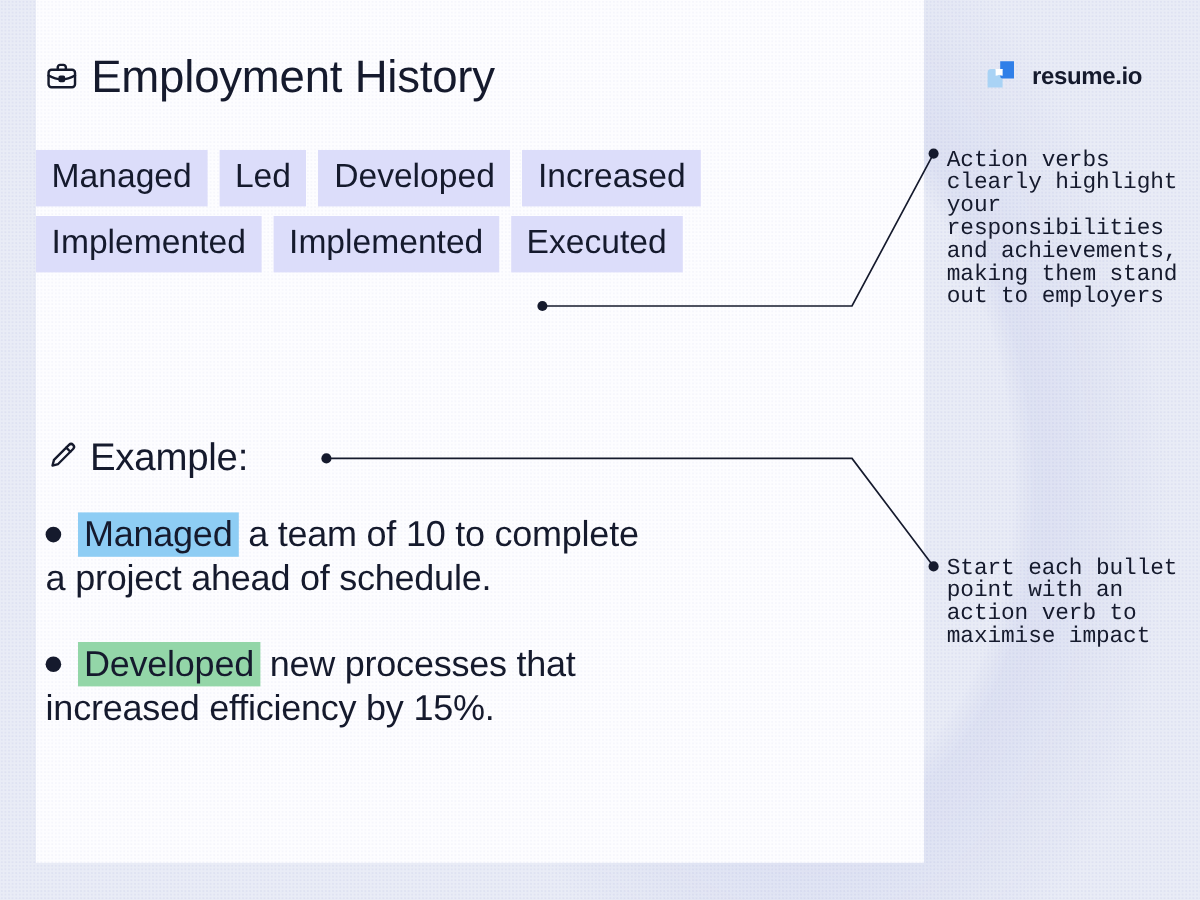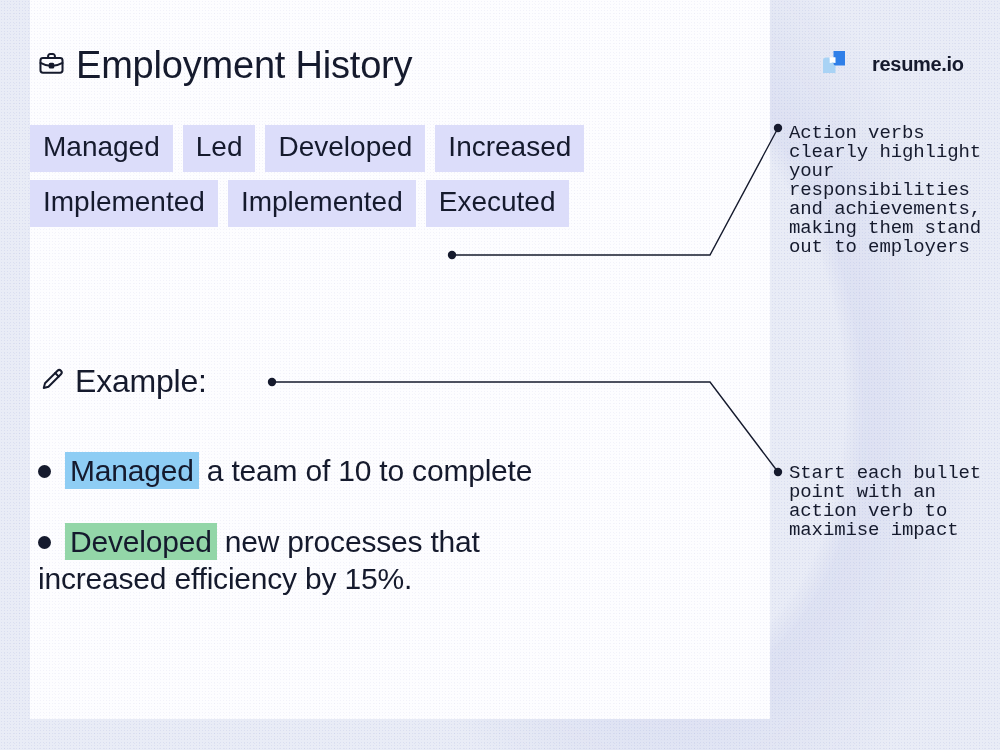--- a/index.html
+++ b/index.html
@@ -118,21 +118,21 @@
   #example .label {
     font-size: 32px;
     color: #151a2d;
     letter-spacing: -0.2px;
   }
 
   
   #bullets {
     position: absolute;
     left: 38px;
-    top: 452px;
+    top: 427px;
     width: 690px;
   }
   .bullet { margin-bottom: 34px; }
   .bullet:last-child { margin-bottom: 4px; }
   .bullet .line {
     font-size: 30px;
     line-height: 37px;
     color: #151a2d;
     letter-spacing: -0.2px;
   }
@@ -148,21 +148,21 @@
   .hl-blue { background: #8ecdf4; padding: 2px 5px; }
   .hl-green { background: #93d6a8; padding: 2px 5px; }
 
   
   #logo {
     position: absolute;
     left: 820px;
     top: 48px;
     display: flex;
     align-items: center;
-    gap: 24px;
+    gap: 12px;
   }
   #logo .wordmark {
     font-size: 20px;
     font-weight: bold;
     color: #151a2d;
     letter-spacing: -0.3px;
   }
 
   .note {
     position: absolute;
@@ -236,20 +236,21 @@
     </svg>
   </span>
   <span class="label">Example:</span>
 </div>
 
 <div id="bullets">
   <div class="bullet">
     <div class="line">
       <span class="dot"></span><span class="hl-blue">Managed</span><span> a team of 10 to complete</span>
     </div>
+    <div class="line">a project ahead of schedule.</div>
   </div>
   <div class="bullet">
     <div class="line">
       <span class="dot"></span><span class="hl-green">Developed</span><span> new processes that</span>
     </div>
     <div class="line">increased efficiency by 15%.</div>
   </div>
 </div>
 
 <div id="logo">

